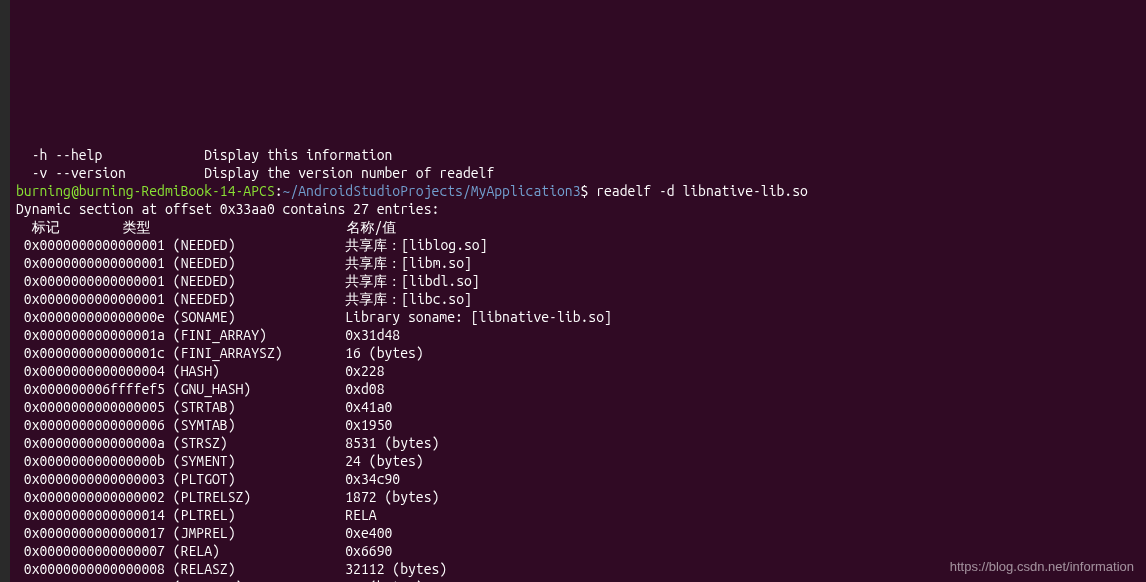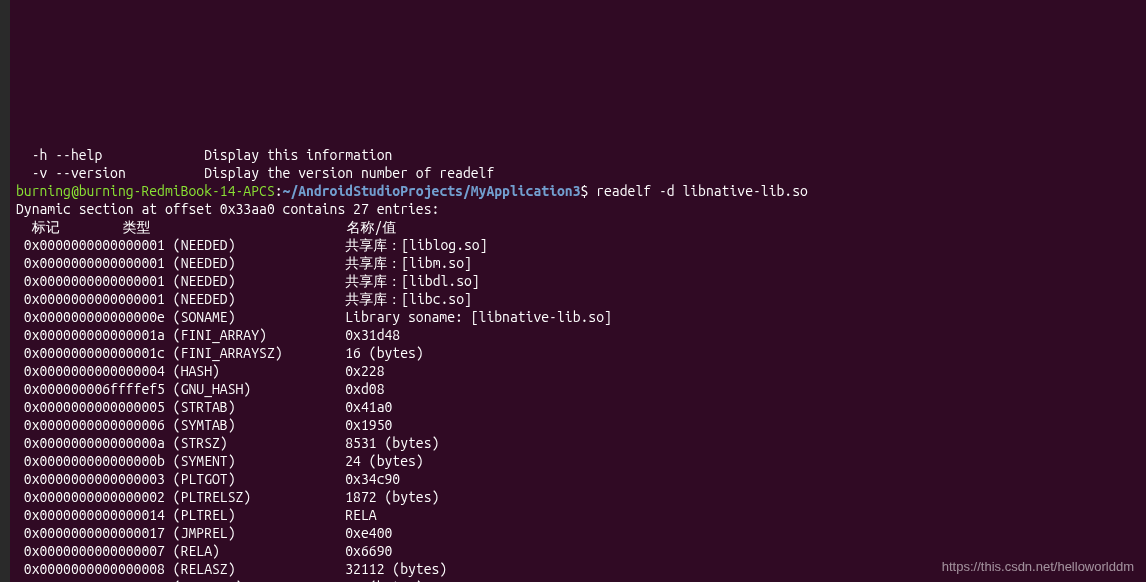--- a/index.html
+++ b/index.html
@@ -20,21 +20,21 @@
   }
   .sidebar {
     position: absolute;
     left: 0; top: 0; bottom: 0;
     width: 10px;
     background: linear-gradient(#2a2a2a, #2a2a2a);
   }
   .line { padding-left: 16px; }
   .user { color: #8ae234; font-weight: normal; }
   .colon { color: #ffffff; }
-  .path { color: #729fcf; font-weight: bold; }
+  .path { color: #729fcf; font-weight: normal; }
   .dollar { color: #ffffff; }
   .cmd { color: #ffffff; }
   .out { color: #ffffff; }
   .watermark {
     position: absolute;
     right: 12px;
     bottom: 6px;
     color: rgba(255,255,255,0.55);
     font-family: Arial, sans-serif;
     font-size: 13px;
@@ -44,16 +44,16 @@
 <body>
 
 
 
 <div class="sidebar"></div>
 
 <div class="terminal">
   <div id="lines"><div class="line"><span class="out">  -h --help             Display this information</span></div><div class="line"><span class="out">  -v --version          Display the version number of readelf</span></div><div class="line"><span class="user">burning@burning-RedmiBook-14-APCS</span><span class="colon">:</span><span class="path">~/AndroidStudioProjects/MyApplication3</span><span class="dollar">$</span><span class="cmd"> readelf -d libnative-lib.so</span></div><div class="line"><span class="out"></span></div><div class="line"><span class="out">Dynamic section at offset 0x33aa0 contains 27 entries:</span></div><div class="line"><span class="out">  标记        类型                         名称/值</span></div><div class="line"><span class="out"> 0x0000000000000001 (NEEDED)              共享库：[liblog.so]</span></div><div class="line"><span class="out"> 0x0000000000000001 (NEEDED)              共享库：[libm.so]</span></div><div class="line"><span class="out"> 0x0000000000000001 (NEEDED)              共享库：[libdl.so]</span></div><div class="line"><span class="out"> 0x0000000000000001 (NEEDED)              共享库：[libc.so]</span></div><div class="line"><span class="out"> 0x000000000000000e (SONAME)              Library soname: [libnative-lib.so]</span></div><div class="line"><span class="out"> 0x000000000000001a (FINI_ARRAY)          0x31d48</span></div><div class="line"><span class="out"> 0x000000000000001c (FINI_ARRAYSZ)        16 (bytes)</span></div><div class="line"><span class="out"> 0x0000000000000004 (HASH)                0x228</span></div><div class="line"><span class="out"> 0x000000006ffffef5 (GNU_HASH)            0xd08</span></div><div class="line"><span class="out"> 0x0000000000000005 (STRTAB)              0x41a0</span></div><div class="line"><span class="out"> 0x0000000000000006 (SYMTAB)              0x1950</span></div><div class="line"><span class="out"> 0x000000000000000a (STRSZ)               8531 (bytes)</span></div><div class="line"><span class="out"> 0x000000000000000b (SYMENT)              24 (bytes)</span></div><div class="line"><span class="out"> 0x0000000000000003 (PLTGOT)              0x34c90</span></div><div class="line"><span class="out"> 0x0000000000000002 (PLTRELSZ)            1872 (bytes)</span></div><div class="line"><span class="out"> 0x0000000000000014 (PLTREL)              RELA</span></div><div class="line"><span class="out"> 0x0000000000000017 (JMPREL)              0xe400</span></div><div class="line"><span class="out"> 0x0000000000000007 (RELA)                0x6690</span></div><div class="line"><span class="out"> 0x0000000000000008 (RELASZ)              32112 (bytes)</span></div><div class="line"><span class="out"> 0x0000000000000009 (RELAENT)             24 (bytes)</span></div></div>
 </div>
 
-<div class="watermark">https://this.csdn.net/helloworlddm</div>
+<div class="watermark">https://blog.csdn.net/information</div>
 
 
 
 
 </body></html>

